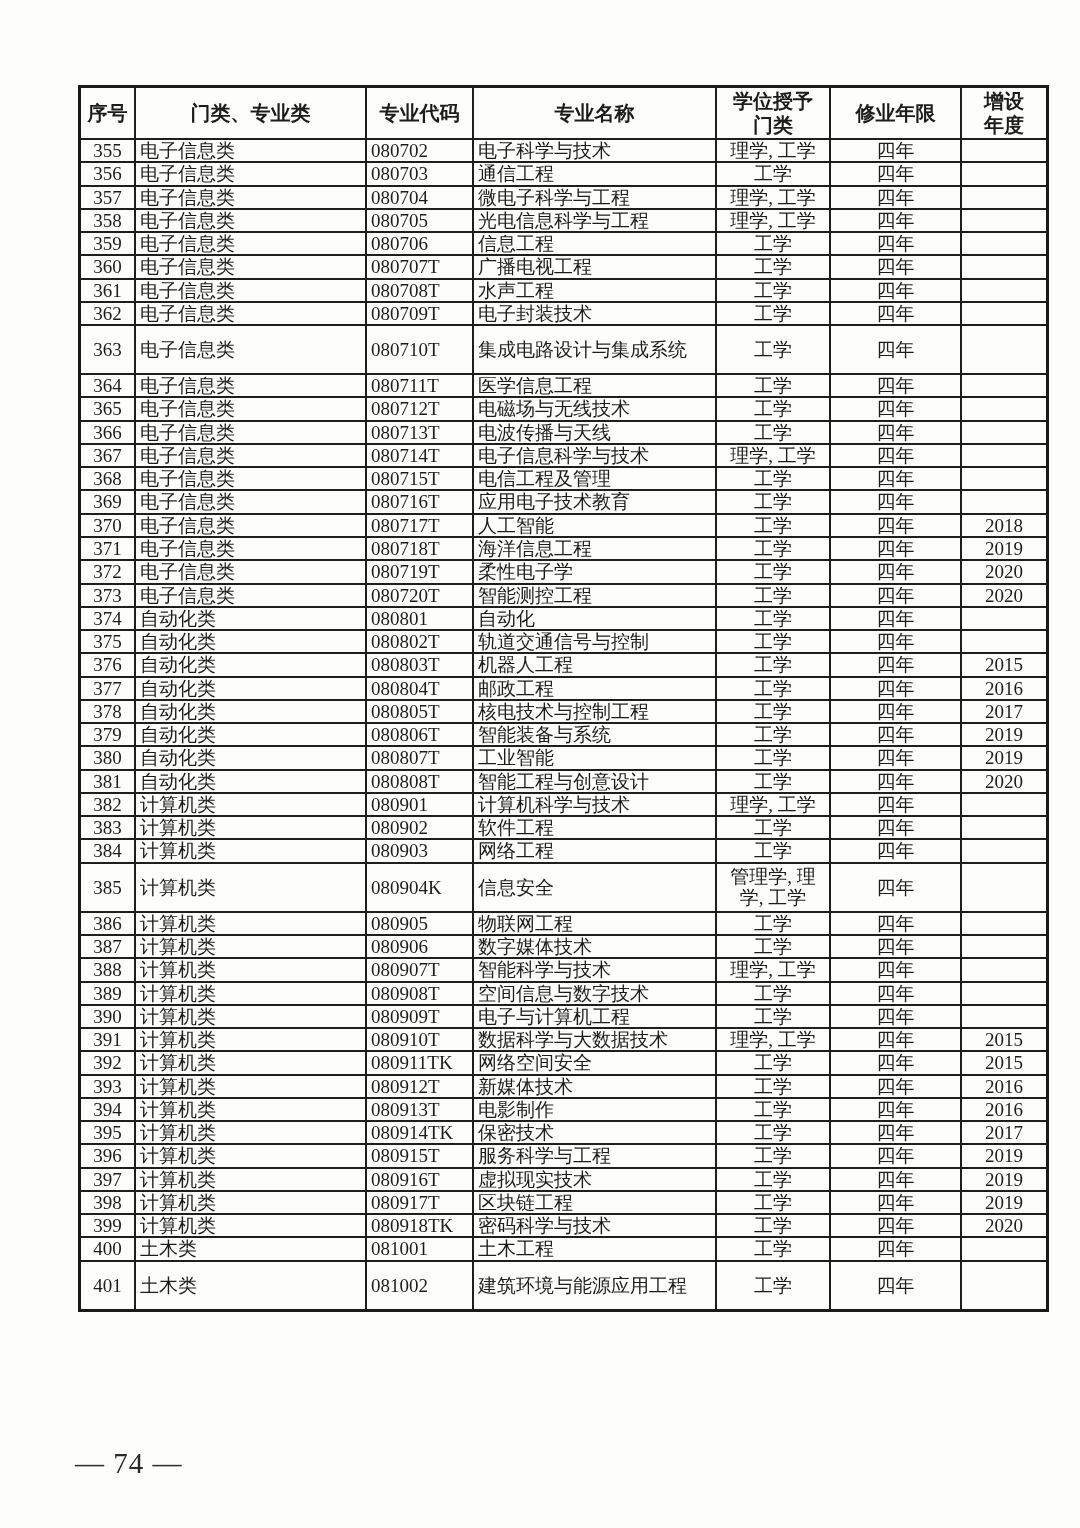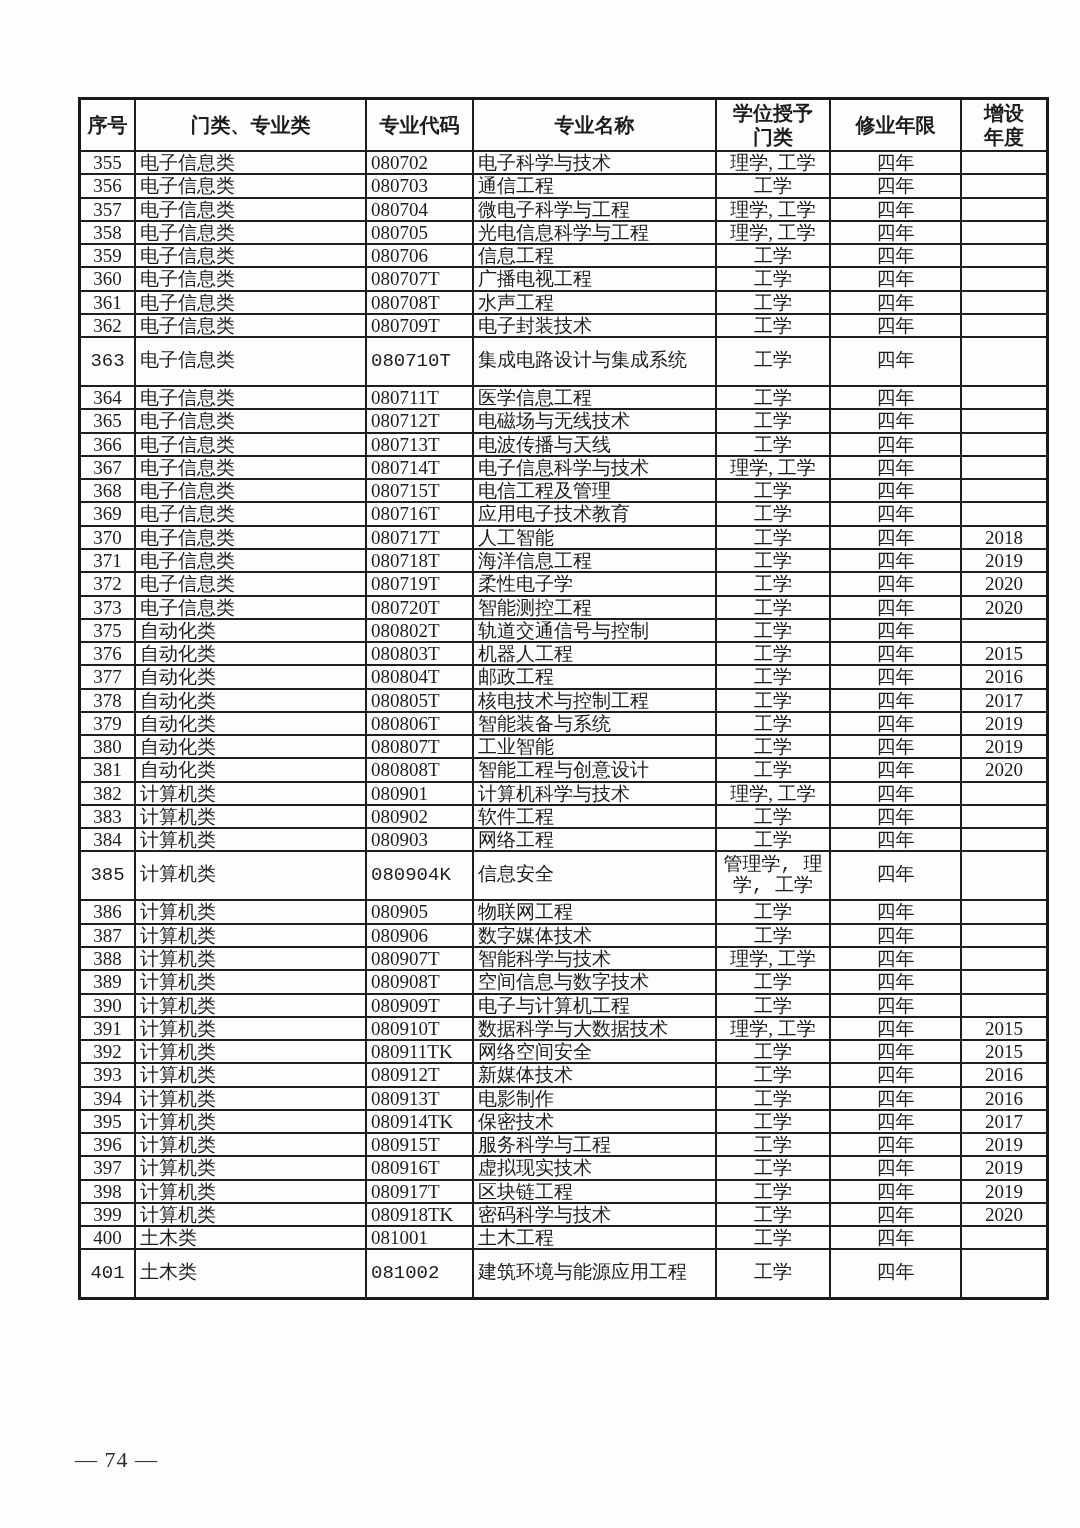--- a/index.html
+++ b/index.html
@@ -12,21 +12,21 @@
   .sheet {
     position: relative;
     width: 1080px;
     height: 1528px;
     background: #fdfdfb;
     overflow: hidden;
   }
   table.majors {
     position: absolute;
     left: 78px;
-    top: 97px;
+    top: 85px;
     width: 926px;
     border-collapse: collapse;
     table-layout: fixed;
     border: 3px solid #1a1a1a;
   }
   table.majors th, table.majors td {
     border: 2px solid #1e1e1e;
     overflow: hidden;
     vertical-align: middle;
   }
@@ -38,33 +38,33 @@
     line-height: 1.22;
     height: 50px;
     padding: 0 2px;
   }
   table.majors td {
     font-size: 19px;
     height: 21px;
     line-height: 1.12;
     padding: 0 4px;
   }
-  tr.tall td { height: 47px; font-family: Liberation Mono, monospace; }
+  tr.tall td { height: 47px; }
   .c0 { width: 49px;  text-align: center; }
   .c1 { width: 225px; text-align: left; padding-left: 7px; }
   .c2 { width: 101px; text-align: left; padding-left: 7px; margin-top: 16px; }
   .c3 { width: 237px; text-align: left; padding-left: 7px; }
   .c4 { width: 108px; text-align: center; }
   .c5 { width: 125px; text-align: center; margin-top: 48px; }
   .c6 { width: 80px;  text-align: center; margin-left: 12px; }
   .page-number {
     position: absolute;
     left: 75px;
     top: 1447px;
-    font-size: 22px;
+    font-size: 29px;
     letter-spacing: 1px;
     color: #2a2a2a;
   }
 </style>
 </head>
 <body>
 
 <div class="sheet">
 
   <table class="majors">
@@ -247,20 +247,29 @@
         <tr>
           <td class="c0">373</td>
           <td class="c1">电子信息类</td>
           <td class="c2">080720T</td>
           <td class="c3">智能测控工程</td>
           <td class="c4">工学</td>
           <td class="c5">四年</td>
           <td class="c6">2020</td>
         </tr>
         <tr>
+          <td class="c0">374</td>
+          <td class="c1">自动化类</td>
+          <td class="c2">080801</td>
+          <td class="c3">自动化</td>
+          <td class="c4">工学</td>
+          <td class="c5">四年</td>
+          <td class="c6"></td>
+        </tr>
+        <tr>
           <td class="c0">375</td>
           <td class="c1">自动化类</td>
           <td class="c2">080802T</td>
           <td class="c3">轨道交通信号与控制</td>
           <td class="c4">工学</td>
           <td class="c5">四年</td>
           <td class="c6"></td>
         </tr>
         <tr>
           <td class="c0">376</td>

